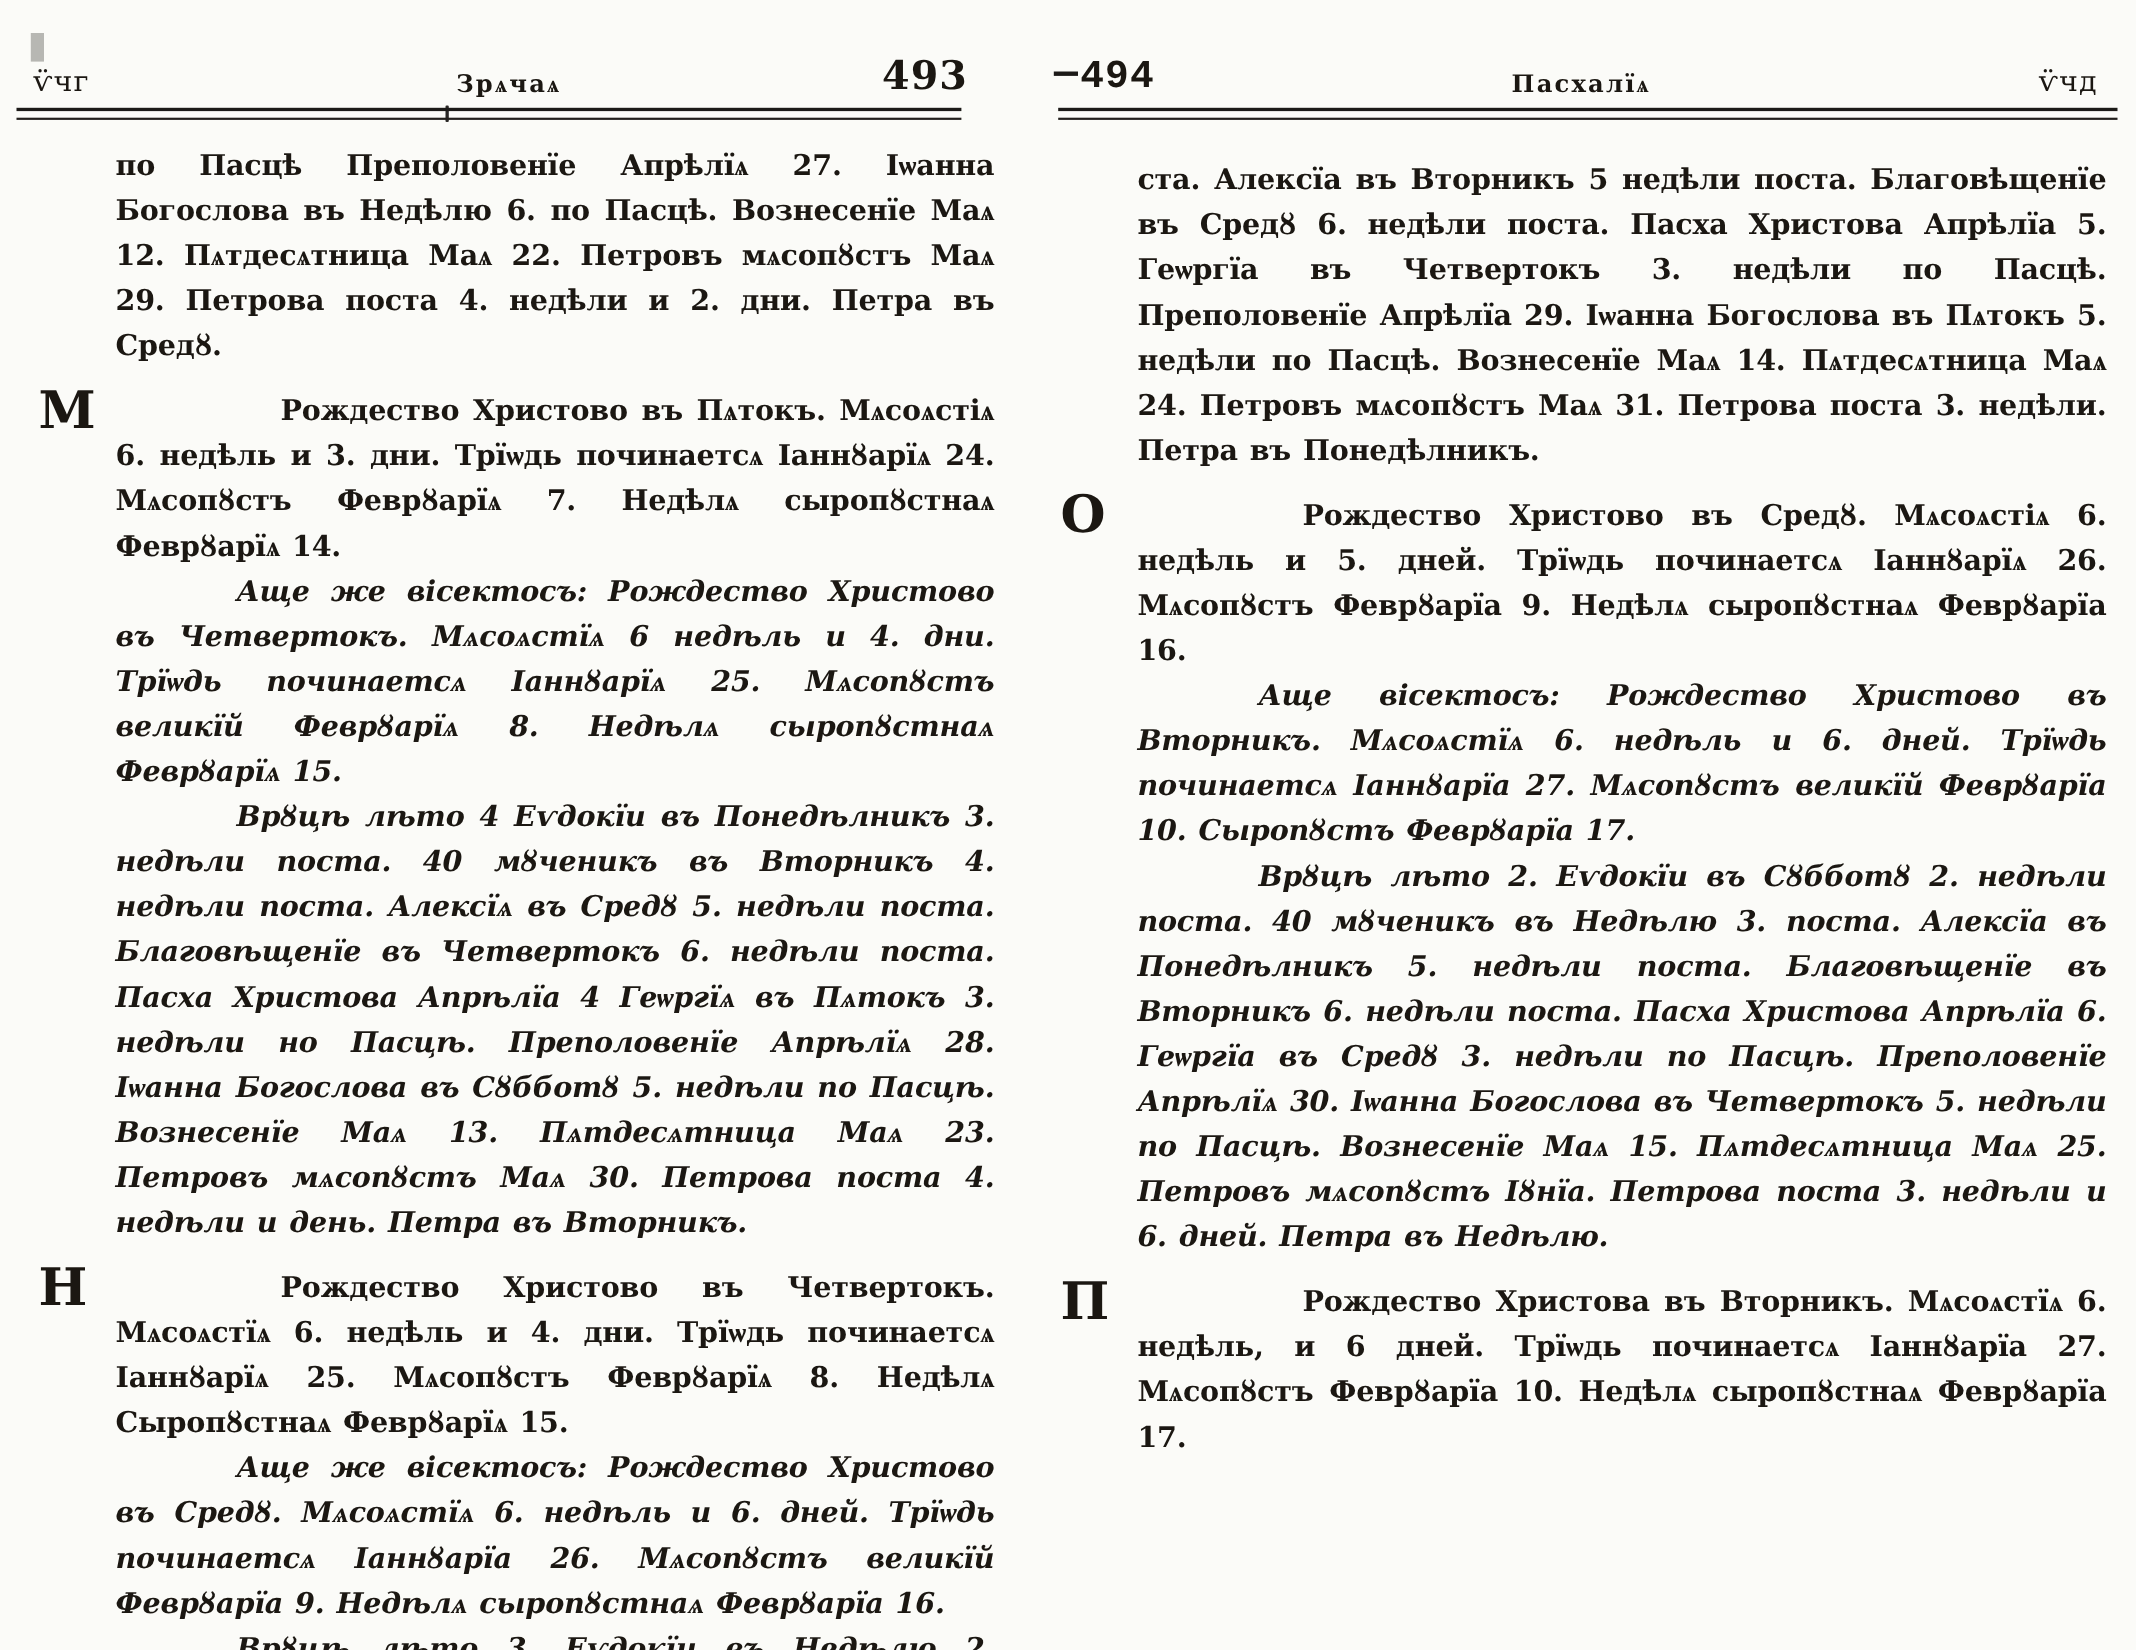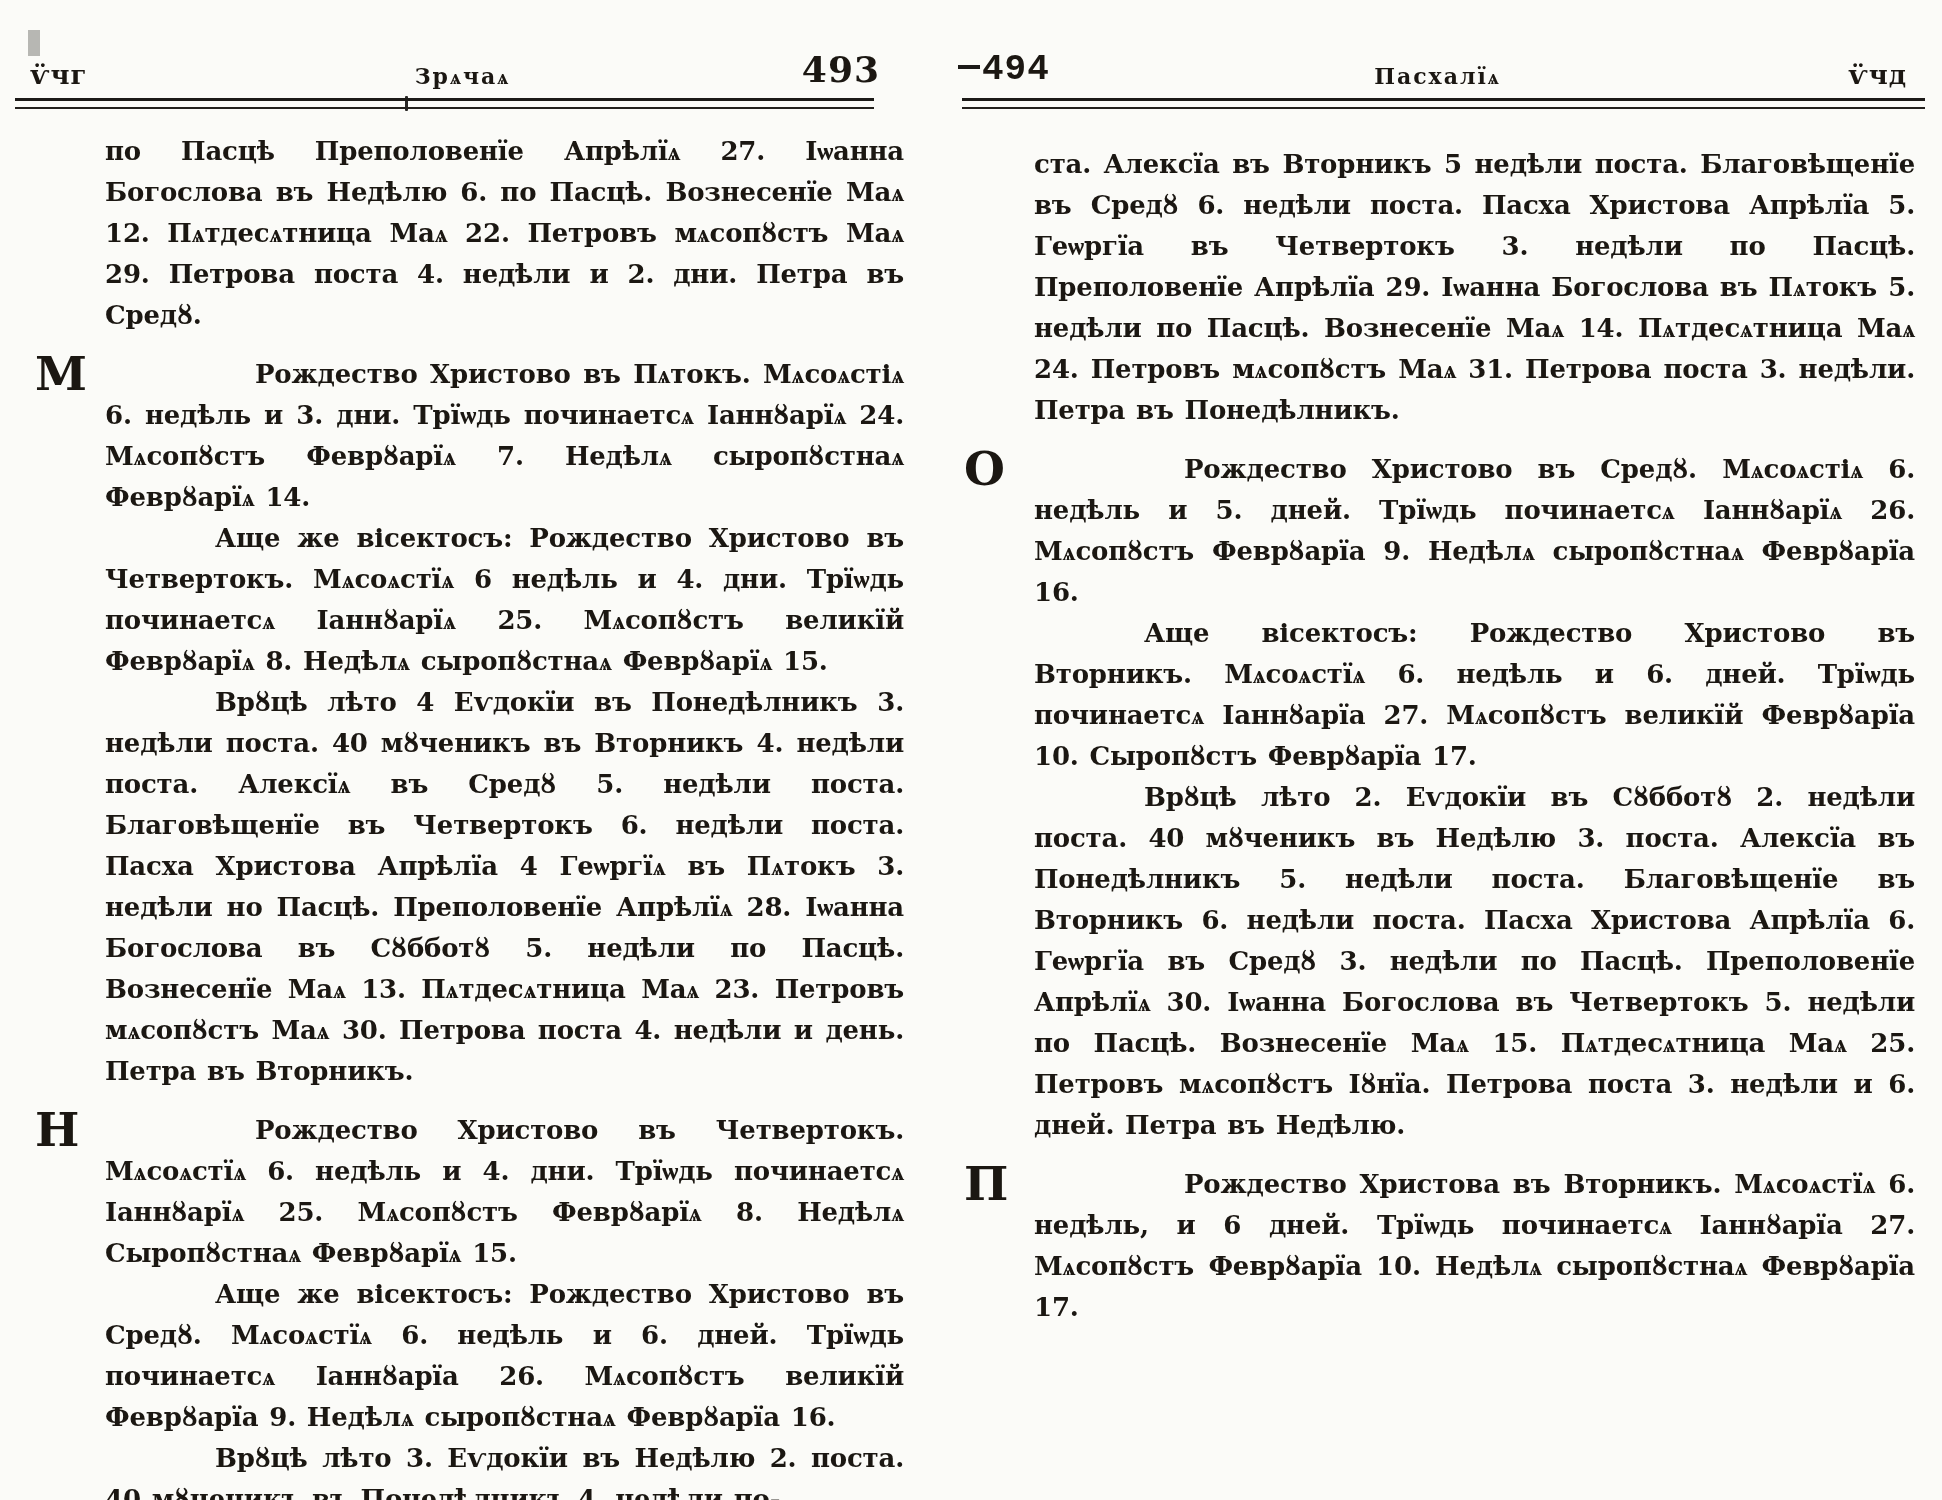--- a/index.html
+++ b/index.html
@@ -7,41 +7,41 @@
     width:1942px;height:1500px;overflow:hidden;position:relative;
     background:#fbfbf8;
     font-family:"DejaVu Serif","Liberation Serif",serif;
     color:#1b1712;
   }
   .spread{position:absolute;inset:0;}
   .page{position:absolute;top:46px;}
   .page-left{left:15px;width:895px;}
   .page-right{left:950px;width:975px;}
   .hdr{position:relative;height:44px;}
-  .hdr .folio{position:absolute;font-size:26px;font-weight:700;letter-spacing:1px;bottom:0;}
+  .hdr .folio{position:absolute;font-size:26px;font-weight:400;letter-spacing:1px;bottom:0;}
   .hdr .ptitle{position:absolute;left:50%;transform:translateX(-50%);bottom:0;
     font-size:22px;font-weight:700;letter-spacing:2px;}
   .hdr .pageno{position:absolute;bottom:0;font-size:36px;font-weight:700;letter-spacing:1px;}
   .page-left .folio{left:15px;}
   .page-left .pageno{right:30px;margin-top:17px;}
   .page-right .pageno{left:8px;font-family:Liberation Mono, monospace;}
   .page-right .folio{right:18px;}
   .dash-artifact{display:inline-block;width:22px;height:4px;background:#1c1a18;
     vertical-align:10px;margin-right:2px;}
   .rule{height:6px;border-top:3px solid #1c1a18;border-bottom:2px solid #23201d;margin-top:8px;}
   .page-left .rule{width:96%;}
   .page-right .rule{margin-left:12px;width:calc(100% - 12px);}
   .body{
     margin-top:22px;font-size:26px;line-height:41px;font-weight:700;
     text-align:justify;letter-spacing:-0.2px;word-spacing:2px;
   }
   .page-left .body{padding-left:90px;padding-right:6px;}
   .page-right .body{padding-left:84px;padding-right:10px;margin-top:35px;}
   .para{margin:0;position:relative;}
-  .para.indent{text-indent:110px;}
+  .para.indent{text-indent:110px;font-style:italic;}
   .para.section{margin-top:18px;text-indent:150px;}
   .initial{
     position:absolute;left:-70px;top:-6px;width:60px;
     font-size:47px;font-weight:700;text-indent:0;line-height:52px;text-align:left;
   }
   
   .artifact{position:absolute;background:#8a8a86;}
   .artifact.corner{left:28px;top:30px;width:12px;height:26px;background:#b7b7b3;}
   .artifact.tick{left:405px;top:96px;width:3px;height:15px;background:#2a2826;border-radius:1px;}
 </style>

